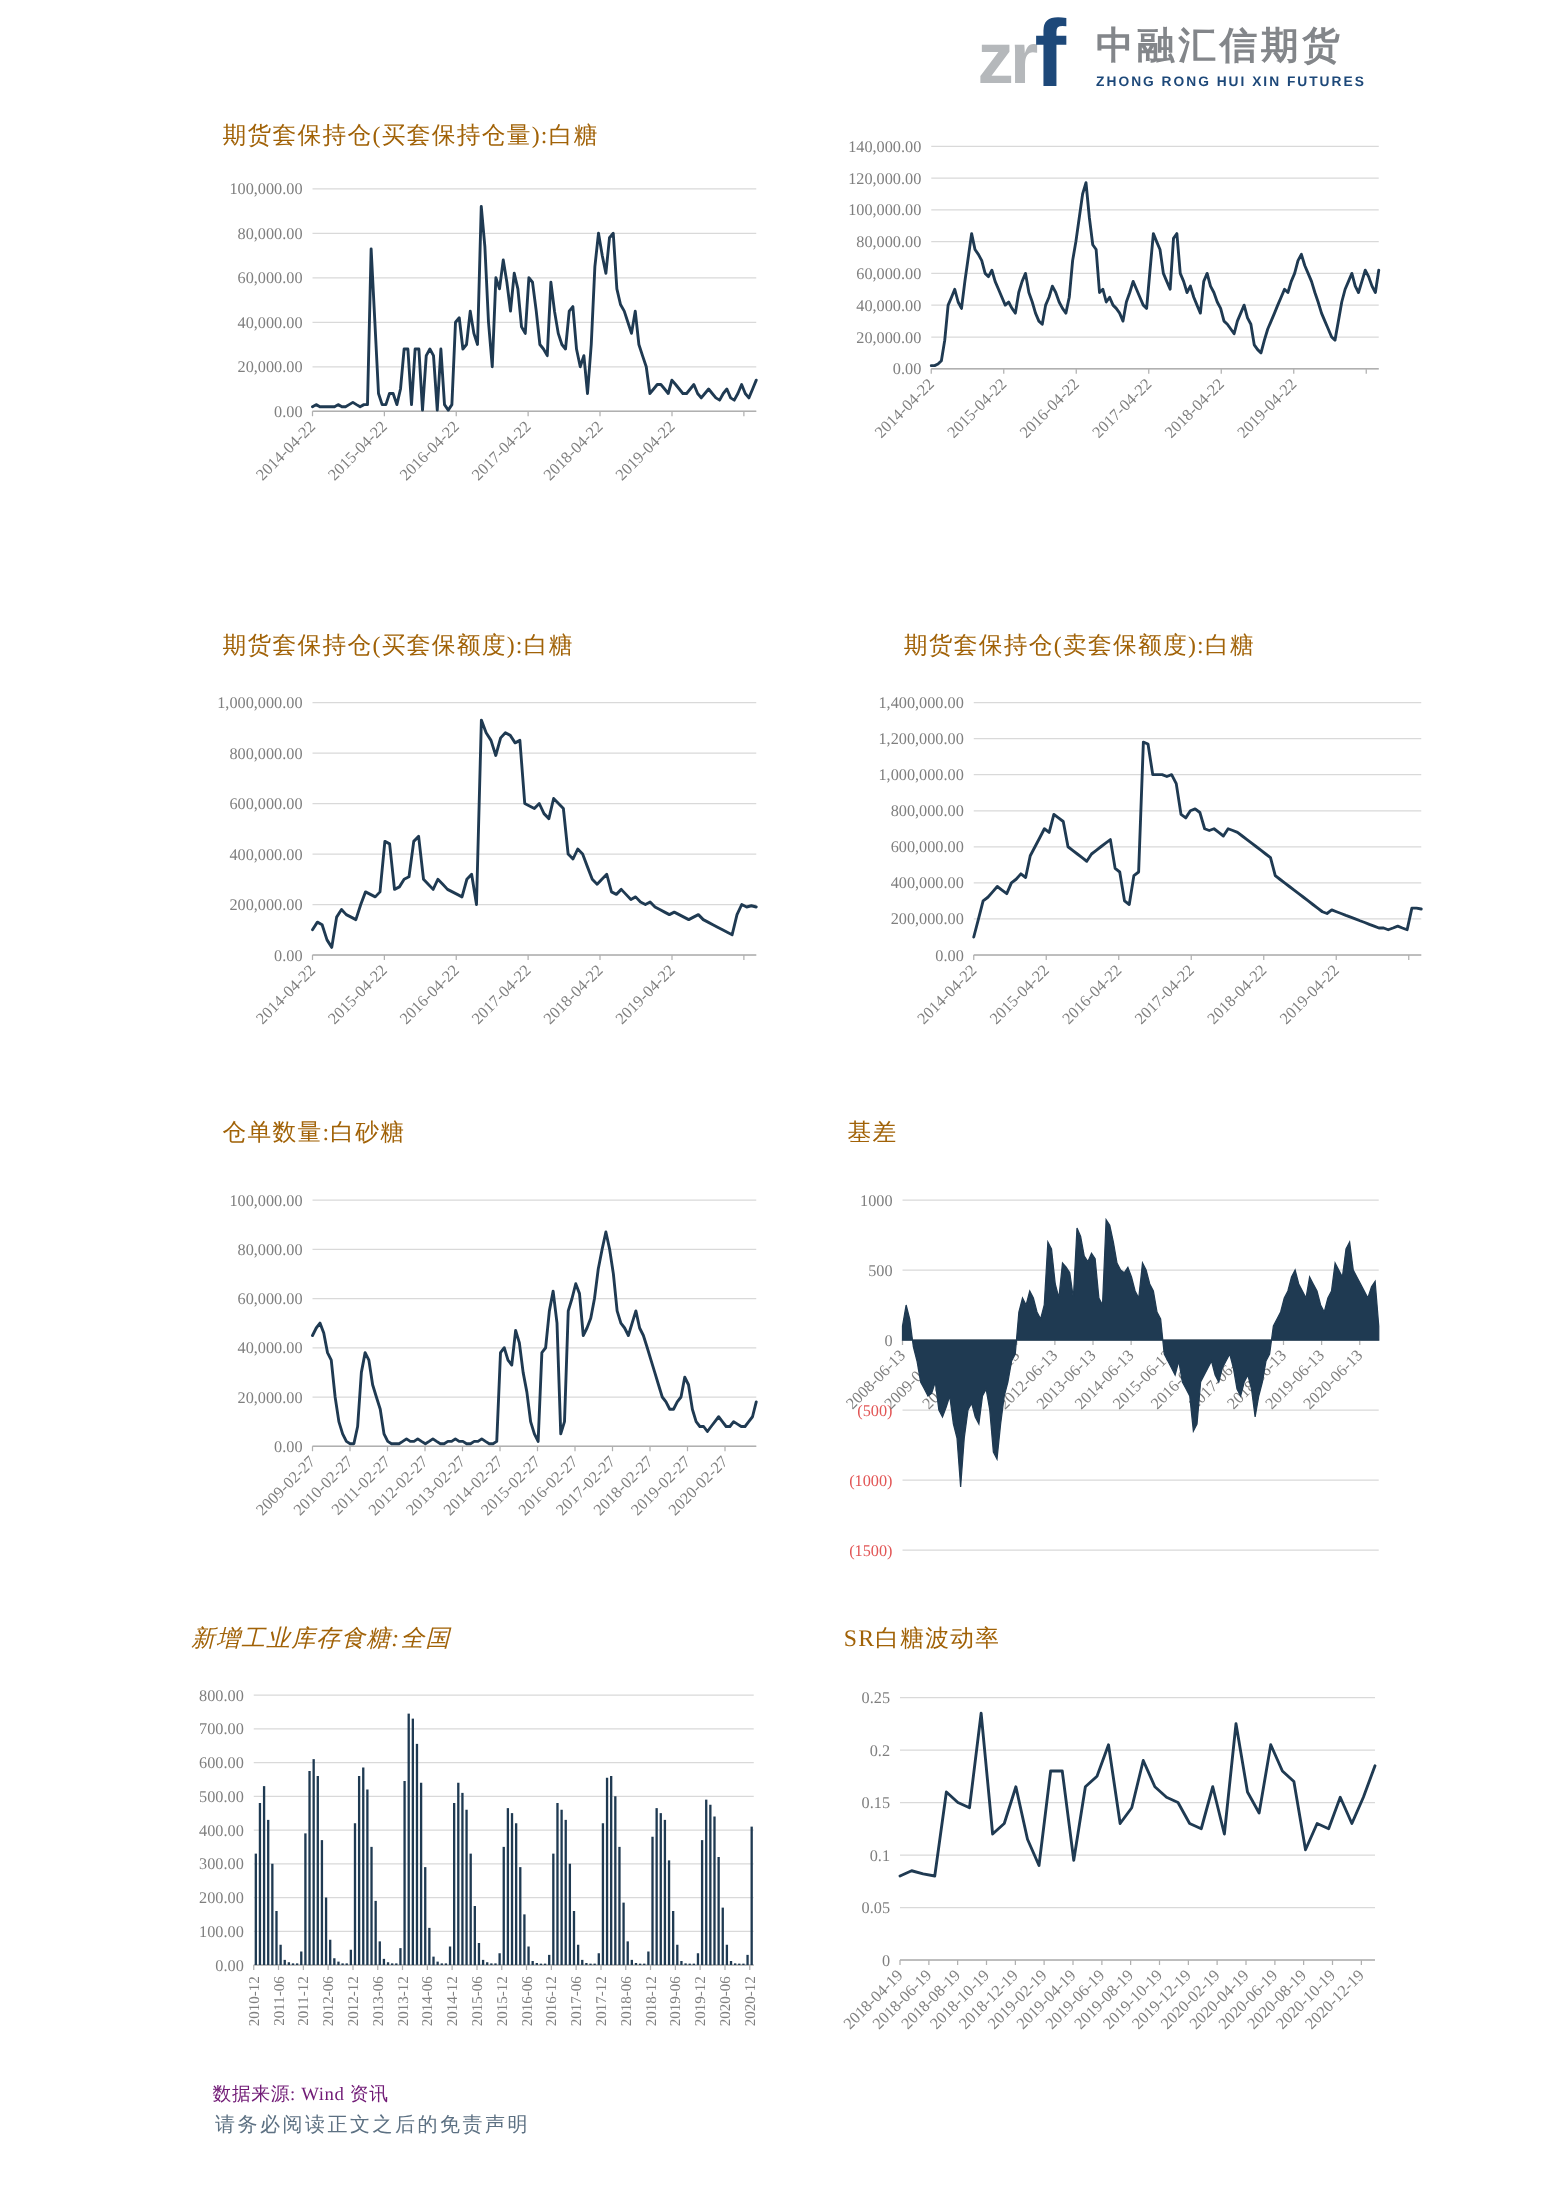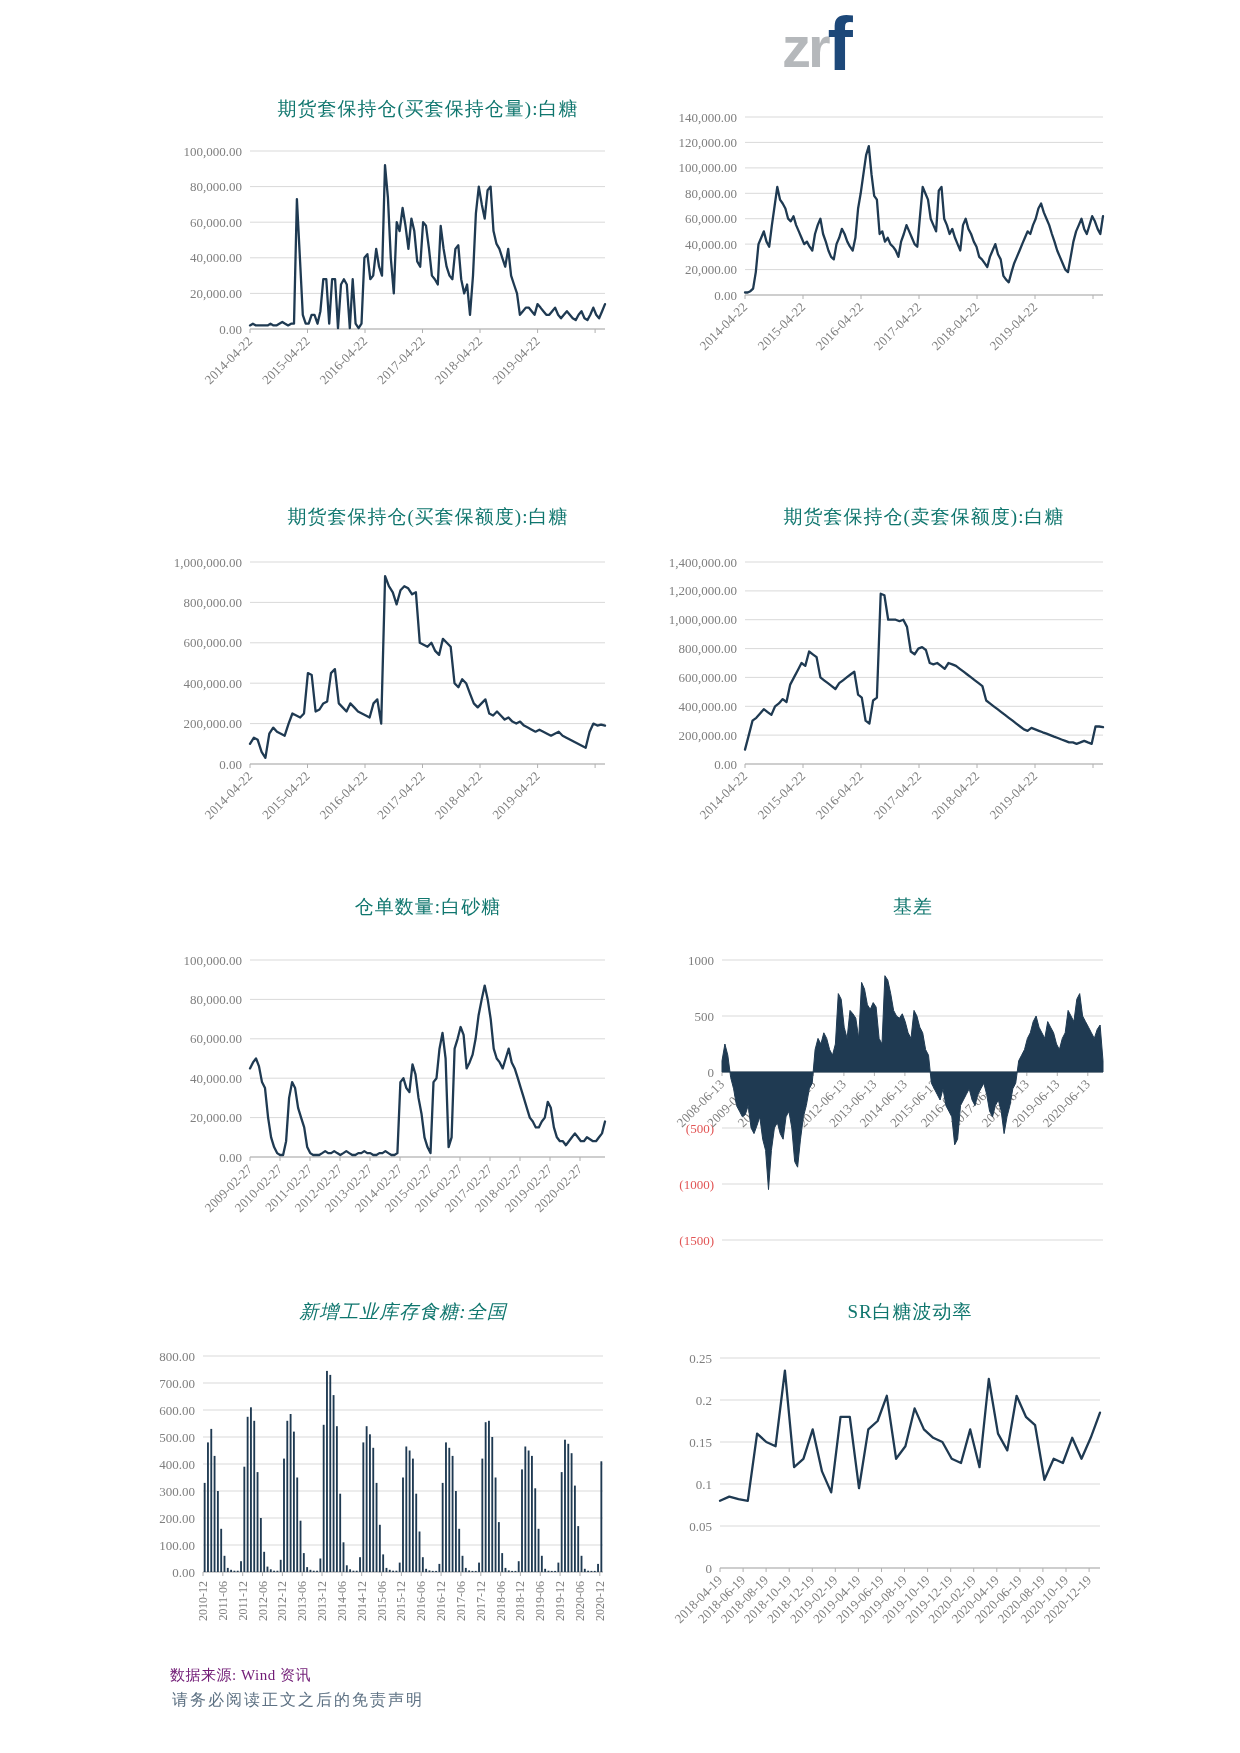--- a/index.html
+++ b/index.html
@@ -8,34 +8,38 @@
   .logo{position:absolute;top:16px;left:782px;display:flex;align-items:center;gap:24px;}
   .zrf{font-family:"Liberation Sans","DejaVu Sans",sans-serif;font-weight:bold;display:flex;align-items:flex-end;}
   .zr{color:#b5b8bb;font-size:58px;line-height:50px;letter-spacing:-3px;}
   .f{color:#1d4879;font-size:76px;line-height:56px;margin-left:0px;}
   .logo-text{display:flex;flex-direction:column;}
   .cn{color:#83868a;font-size:30px;font-weight:bold;letter-spacing:3px;
       font-family:"Liberation Sans","DejaVu Sans",sans-serif;white-space:nowrap;}
   .en{color:#1d4879;font-size:11px;font-weight:bold;letter-spacing:1.6px;margin-top:3px;
       font-family:"Liberation Sans","DejaVu Sans",sans-serif;white-space:nowrap;}
   .chart{position:absolute;}
-  .chart-title{text-align:center;font-size:19px;color:#0f766e;height:34px;line-height:28px;
+  .chart-title{text-align:left;font-size:19px;color:#a16207;height:34px;line-height:28px;
       letter-spacing:1px;white-space:nowrap;}
   svg{display:block;}
   svg text{font-family:"Liberation Serif","DejaVu Serif",serif;}
   .src{position:absolute;left:170px;top:1666px;font-size:15px;color:#701a75;letter-spacing:0.5px;}
   .disc{position:absolute;left:172px;top:1690px;font-size:16px;color:#5d7183;letter-spacing:2px;}
 </style>
 </head>
 <body>
 
 <div class="logo">
   <div class="zrf">
     <span class="zr">zr</span>
     <span class="f">f</span>
+  </div>
+  <div class="logo-text">
+    <div class="cn">中融汇信期货</div>
+    <div class="en">ZHONG RONG HUI XIN FUTURES</div>
   </div>
 </div>
 
 <div class="chart" id="c0" style="left: 115px; top: 95px; width: 500px;">
   <div class="chart-title" style="transform: translateX(63px);">期货套保持仓(买套保持仓量):白糖</div>
   <svg id="svg0" width="500" height="275" viewBox="0 0 500 275">
       <line x1="135" x2="490" y1="200.0" y2="200.0" stroke="#d9d9d9" stroke-width="1"></line>
       <text x="127" y="204.5" text-anchor="end" font-size="13" fill="#7f7f7f">0.00</text>
       <line x1="135" x2="490" y1="164.4" y2="164.4" stroke="#d9d9d9" stroke-width="1"></line>
       <text x="127" y="168.9" text-anchor="end" font-size="13" fill="#7f7f7f">20,000.00</text>
@@ -124,21 +128,21 @@
       <line x1="307.5" x2="307.5" y1="227.0" y2="231.0" stroke="#b0b0b0"></line>
       <text text-anchor="end" font-size="13" fill="#7f7f7f" transform="translate(310.5,240) rotate(-45)">2017-04-22</text>
       <line x1="365.0" x2="365.0" y1="227.0" y2="231.0" stroke="#b0b0b0"></line>
       <text text-anchor="end" font-size="13" fill="#7f7f7f" transform="translate(368.0,240) rotate(-45)">2018-04-22</text>
       <line x1="422.6" x2="422.6" y1="227.0" y2="231.0" stroke="#b0b0b0"></line>
       <text text-anchor="end" font-size="13" fill="#7f7f7f" transform="translate(425.6,240) rotate(-45)">2019-04-22</text>
       <line x1="480.1" x2="480.1" y1="227.0" y2="231.0" stroke="#b0b0b0"></line>
       <polyline points="135.0,206.8 138.9,200.7 142.7,202.8 146.6,214.9 150.4,220.9 154.3,196.7 158.2,190.6 162.0,194.7 165.9,196.7 169.7,198.7 173.6,186.6 177.4,176.5 181.3,178.5 185.2,180.5 189.0,176.5 192.9,136.1 196.7,138.1 200.6,174.5 204.5,172.5 208.3,166.4 212.2,164.4 216.0,136.1 219.9,132.1 223.8,166.4 227.6,170.4 231.5,174.5 235.3,166.4 239.2,170.4 243.0,174.5 246.9,176.5 250.8,178.5 254.6,180.5 258.5,166.4 262.3,162.4 266.2,186.6 270.1,39.1 273.9,49.2 277.8,55.3 281.6,67.4 285.5,53.3 289.3,49.2 293.2,51.3 297.1,57.3 300.9,55.3 304.8,105.8 308.6,107.8 312.5,109.8 316.4,105.8 320.2,113.9 324.1,117.9 327.9,101.8 331.8,105.8 335.7,109.8 339.5,146.2 343.4,150.2 347.2,142.2 351.1,146.2 354.9,156.3 358.8,166.4 362.7,170.4 366.5,166.4 370.4,162.4 374.2,176.5 378.1,178.5 382.0,174.5 385.8,178.5 389.7,182.6 393.5,180.5 397.4,184.6 401.3,186.6 405.1,184.6 409.0,188.6 412.8,190.6 416.7,192.7 420.5,194.7 424.4,192.7 428.3,194.7 432.1,196.7 436.0,198.7 439.8,196.7 443.7,194.7 447.6,198.7 451.4,200.7 455.3,202.8 459.1,204.8 463.0,206.8 466.8,208.8 470.7,210.8 474.6,194.7 478.4,186.6 482.3,188.6 486.1,187.6 490.0,188.6" fill="none" stroke="#1f3a52" stroke-width="2.3" stroke-linejoin="round" stroke-linecap="round"></polyline>
     </svg>
 </div>
-<div class="chart" id="c3" style="left: 645px; top: 503px; width: 470px;">
+<div class="chart" id="c3" style="left: 679px; top: 503px; width: 470px;">
   <div class="chart-title" style="transform: translateX(44px);">期货套保持仓(卖套保额度):白糖</div>
   <svg id="svg3" width="470" height="322" viewBox="0 0 470 322">
       <line x1="100" x2="458" y1="227.0" y2="227.0" stroke="#d9d9d9" stroke-width="1"></line>
       <text x="92" y="231.5" text-anchor="end" font-size="13" fill="#7f7f7f">0.00</text>
       <line x1="100" x2="458" y1="198.1" y2="198.1" stroke="#d9d9d9" stroke-width="1"></line>
       <text x="92" y="202.6" text-anchor="end" font-size="13" fill="#7f7f7f">200,000.00</text>
       <line x1="100" x2="458" y1="169.3" y2="169.3" stroke="#d9d9d9" stroke-width="1"></line>
       <text x="92" y="173.8" text-anchor="end" font-size="13" fill="#7f7f7f">400,000.00</text>
       <line x1="100" x2="458" y1="140.4" y2="140.4" stroke="#d9d9d9" stroke-width="1"></line>
       <text x="92" y="144.9" text-anchor="end" font-size="13" fill="#7f7f7f">600,000.00</text>

